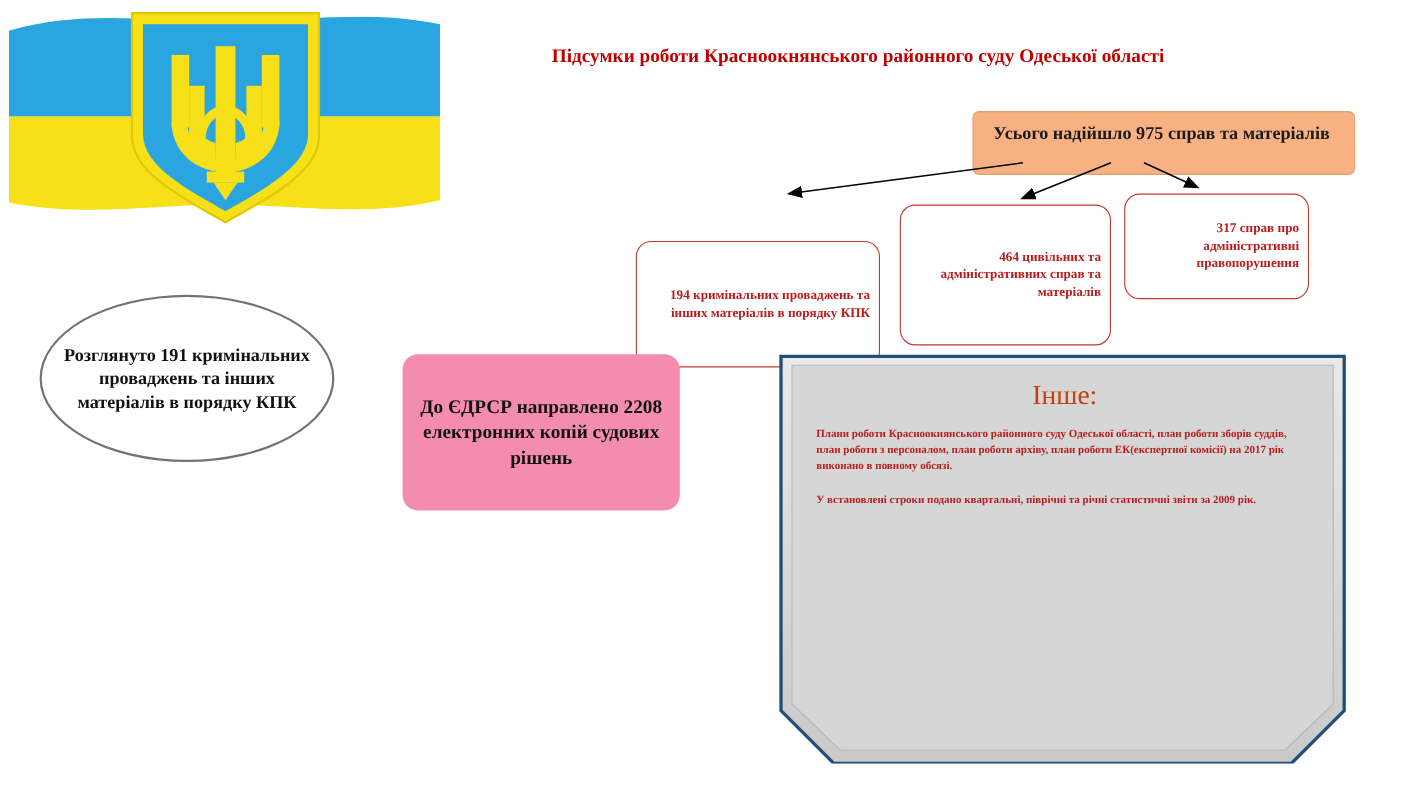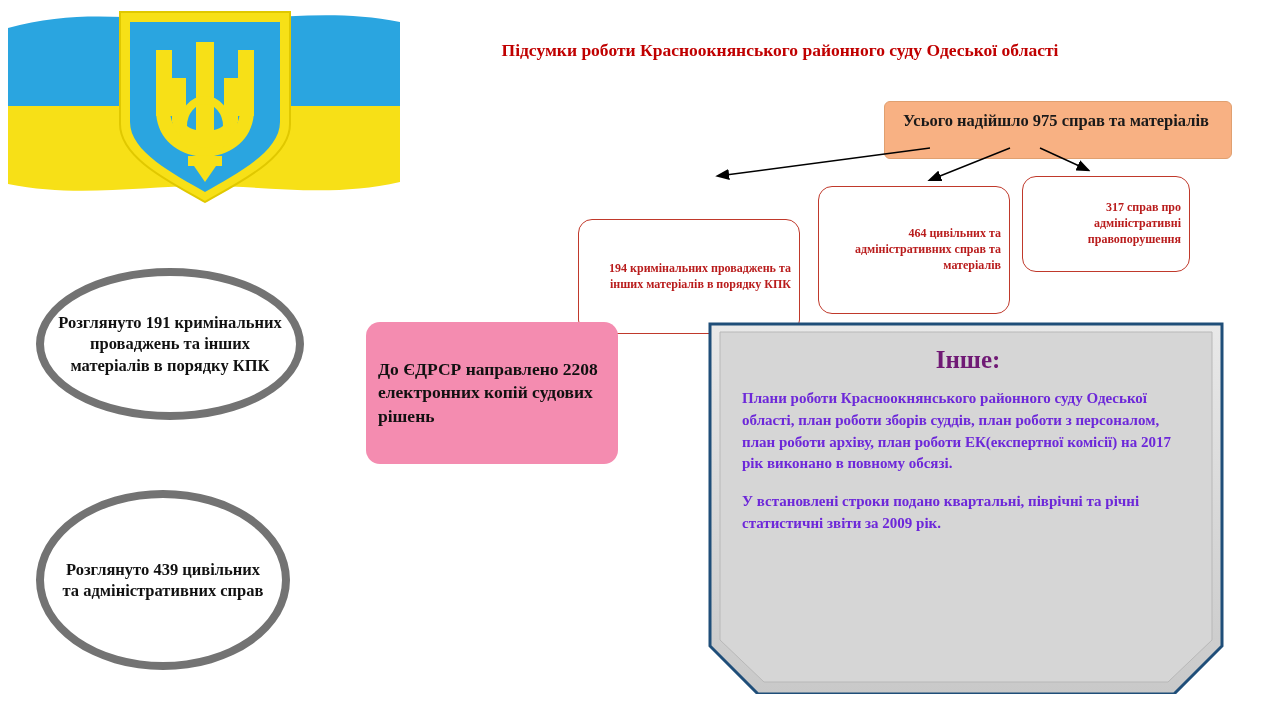--- a/index.html
+++ b/index.html
@@ -92,21 +92,21 @@
     padding: 4px 8px;
   }
   #redbox-1 { left: 578px; top: 182px; width: 222px; height: 115px; margin-top: 37px; }
   #redbox-2 { left: 818px; top: 186px; width: 192px; height: 128px; }
   #redbox-3 { left: 1022px; top: 176px; width: 168px; height: 96px; }
 
   
   .ellipse {
     position: absolute;
     background: #ffffff;
-    border: 8px solid #737373;
+    border: 2px solid #737373;
     border-radius: 50%;
     box-sizing: border-box;
     display: flex;
     align-items: center;
     justify-content: center;
     text-align: center;
     color: #111111;
     font-weight: bold;
     font-size: 16.5px;
     line-height: 1.3;
@@ -123,20 +123,21 @@
     left: 366px;
     top: 322px;
     width: 252px;
     height: 142px;
     background: #f48cb0;
     border-radius: 14px;
     box-sizing: border-box;
     display: flex;
     align-items: center;
     justify-content: center;
+    text-align: center;
     color: #111111;
     font-weight: bold;
     font-size: 17.5px;
     line-height: 1.33;
     font-family: "Liberation Serif", serif;
     padding: 6px 12px;
   }
 
   
   .other-panel {
@@ -156,29 +157,29 @@
     left: 20px;
     top: 14px;
     width: 492px;
     height: 340px;
     box-sizing: border-box;
     padding: 10px 18px 0 22px;
   }
   .other-title {
     text-align: center;
     font-size: 25px;
-    color: #701a75;
+    color: #c2410c;
     font-family: "Liberation Serif", serif;
     margin: 6px 0 14px 0;
-    font-weight: bold;
+    font-weight: normal;
   }
   .other-para {
-    font-size: 15px;
-    font-weight: bold;
-    color: #6d28d9;
+    font-size: 10px;
+    font-weight: bold;
+    color: #b91c1c;
     line-height: 1.45;
     margin: 0 0 16px 0;
     font-family: "Liberation Serif", serif;
   }
 </style>
 </head>
 <body>
 
 <div class="stage">
 
@@ -229,21 +230,20 @@
     <path d="M930,148 L718,176" stroke="#000000" stroke-width="1.4" fill="none" marker-end="url(#arrowhead)"></path>
     <path d="M1010,148 L930,180" stroke="#000000" stroke-width="1.4" fill="none" marker-end="url(#arrowhead)"></path>
     <path d="M1040,148 L1088,170" stroke="#000000" stroke-width="1.4" fill="none" marker-end="url(#arrowhead)"></path>
   </svg>
 
   <div class="redbox" id="redbox-1">194 кримінальних проваджень та інших матеріалів в порядку КПК</div>
   <div class="redbox" id="redbox-2">464 цивільних та адміністративних справ та матеріалів</div>
   <div class="redbox" id="redbox-3">317 справ про адміністративні правопорушення</div>
 
   <div class="ellipse" id="ellipse-1">Розглянуто 191 кримінальних проваджень та інших матеріалів в порядку КПК</div>
-  <div class="ellipse" id="ellipse-2">Розглянуто 439 цивільних та адміністративних справ</div>
 
   <div class="pinkbox">До ЄДРСР направлено 2208 електронних копій судових рішень</div>
 
   <div class="other-panel">
     <svg class="shape" viewBox="0 0 532 378" xmlns="http://www.w3.org/2000/svg">
       <defs>
         <linearGradient id="panelgrad" x1="0" y1="0" x2="0" y2="1">
           <stop offset="0%" stop-color="#e9e9e9"></stop>
           <stop offset="100%" stop-color="#c9c9c9"></stop>
         </linearGradient>

